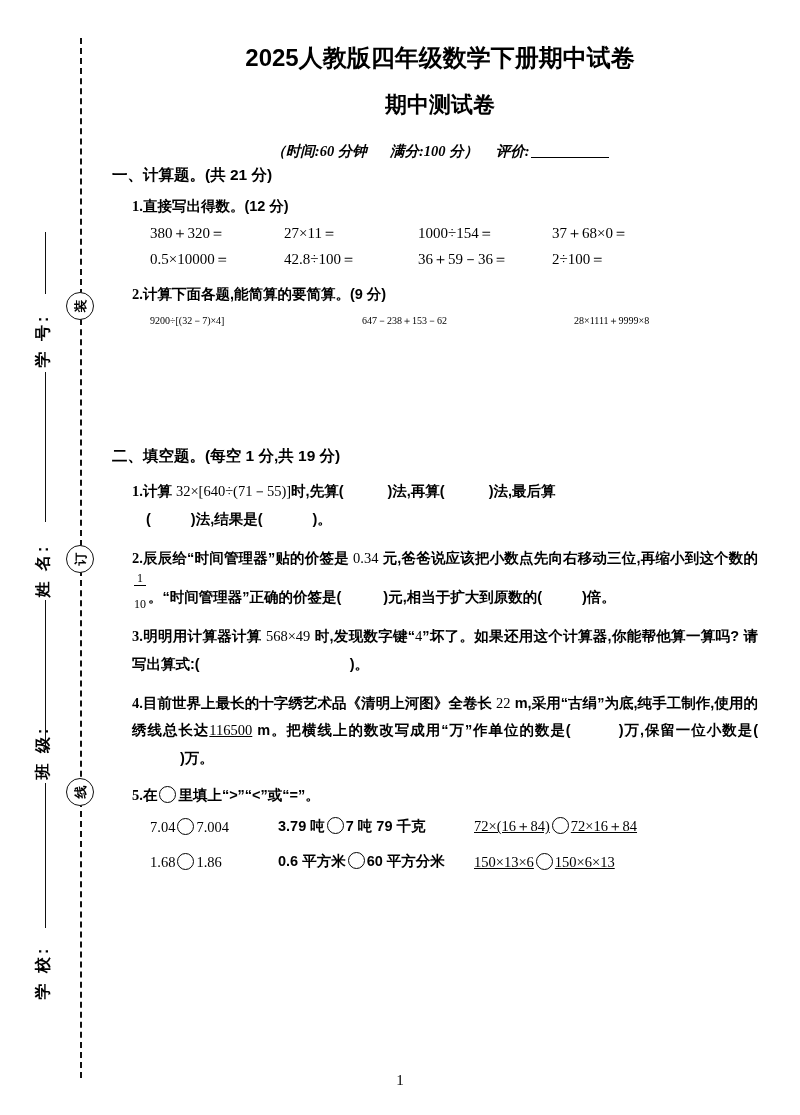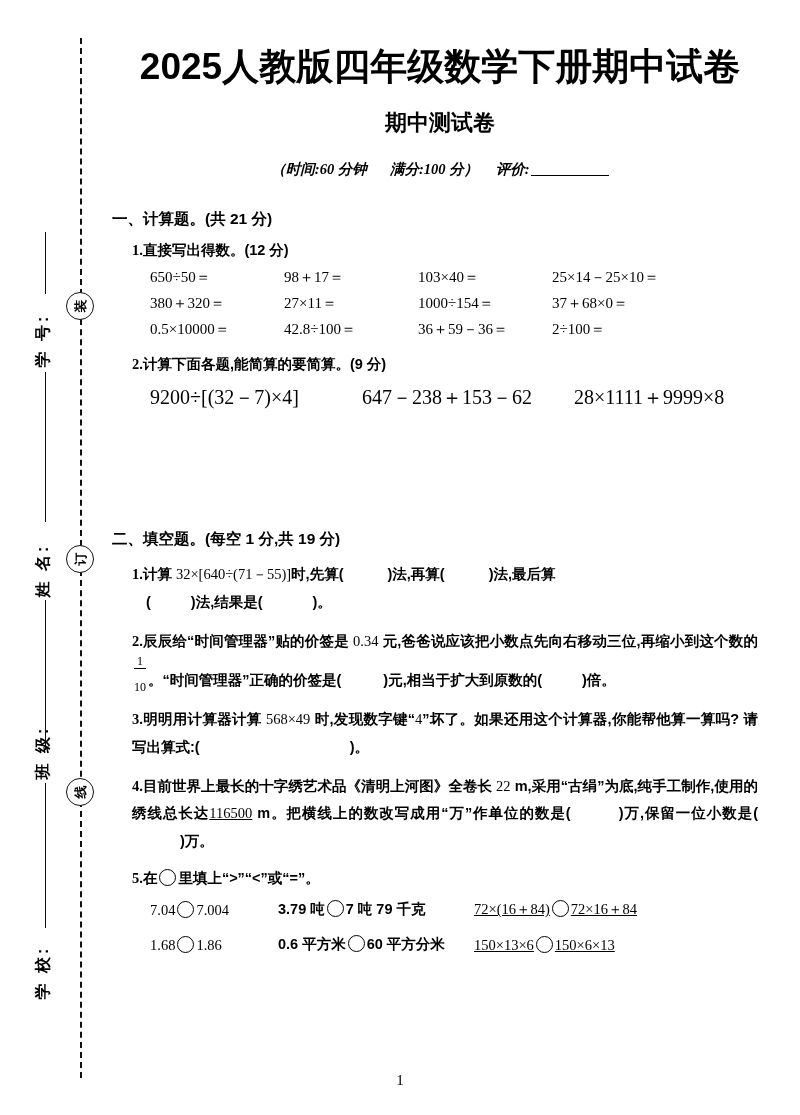--- a/index.html
+++ b/index.html
@@ -77,21 +77,21 @@
   
   #sheet {
     position: absolute;
     left: 110px; top: 0;
     width: 660px; height: 1115px;
   }
 
   #paper-title {
     margin: 42px 0 0 0;
     text-align: center;
-    font-size: 37px;
+    font-size: 24px;
     font-weight: bold;
     font-family: "Liberation Sans", sans-serif;
     letter-spacing: 0px;
     white-space: nowrap;
   }
   #paper-subtitle {
     margin: 16px 0 0 0;
     text-align: center;
     font-size: 22px;
     font-weight: bold;
@@ -108,21 +108,21 @@
   #exam-meta .eval-label { margin-left: 14px; }
   .blank-rule {
     display: inline-block;
     width: 78px;
     border-bottom: 1.6px solid #000;
     vertical-align: -2px;
     margin-left: 1px;
   }
 
   .section-head {
-    margin: 30px 0 0 2px;
+    margin: 4px 0 0 2px;
     font-size: 15.5px;
     font-weight: bold;
     font-family: "Liberation Sans", sans-serif;
   }
   .q {
     margin: 9px 0 0 22px;
     font-size: 14.5px;
     line-height: 1.55;
   }
   .q-num { font-weight: bold; }
@@ -133,21 +133,21 @@
     display: flex;
     font-size: 15px;
     font-family: "Liberation Serif", serif;
   }
   .expr-row .cell { width: 134px; white-space: nowrap; }
   .expr-row .cell.wide { width: auto; }
 
   .calc-row {
     margin: 8px 0 0 40px;
     display: flex;
-    font-size: 20px;
+    font-size: 10px;
     font-family: "Liberation Serif", serif;
   }
   .calc-row .cell2 { width: 212px; white-space: nowrap; }
   .calc-row .cell2.last { width: auto; }
 
   
   #fill-section { margin-top: 118px; }
   .fq {
     margin: 11px 12px 0 22px;
     font-size: 14.5px;
@@ -235,26 +235,20 @@
     <span class="eval-label">评价:</span><span class="blank-rule"></span>
   </div>
 
   <div class="section-head">一、计算题。(共 21 分)</div>
 
   <div class="q">
     <span class="q-num">1.</span><span class="q-text">直接写出得数。(12 分)</span>
   </div>
 
   <div class="expr-row">
-    <span class="cell">650÷50＝</span>
-    <span class="cell">98＋17＝</span>
-    <span class="cell">103×40＝</span>
-    <span class="cell wide">25×14－25×10＝</span>
-  </div>
-  <div class="expr-row">
     <span class="cell">380＋320＝</span>
     <span class="cell">27×11＝</span>
     <span class="cell">1000÷154＝</span>
     <span class="cell wide">37＋68×0＝</span>
   </div>
   <div class="expr-row">
     <span class="cell">0.5×10000＝</span>
     <span class="cell">42.8÷100＝</span>
     <span class="cell">36＋59－36＝</span>
     <span class="cell wide">2÷100＝</span>

